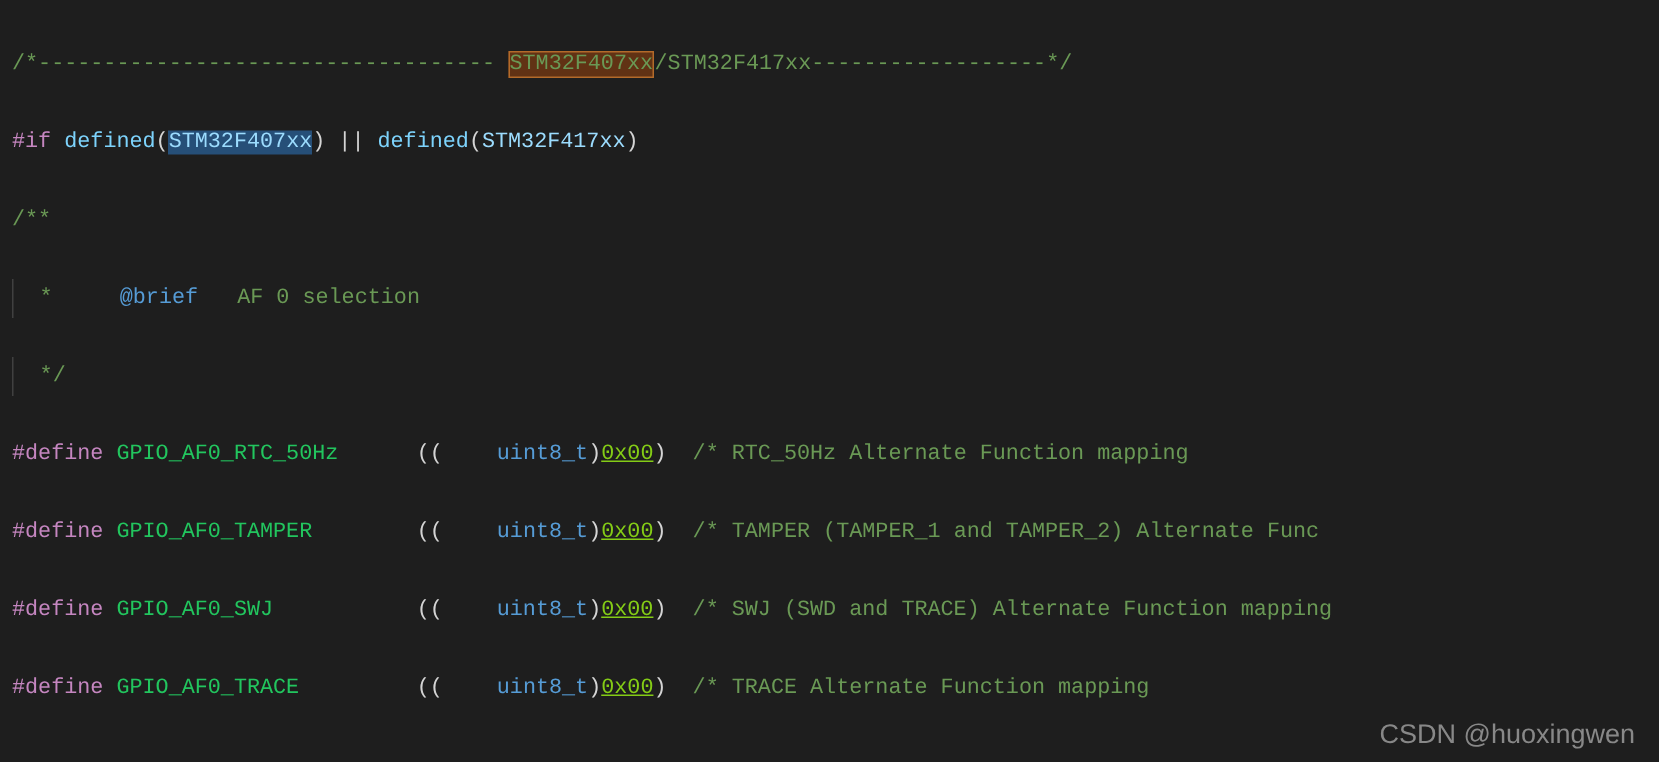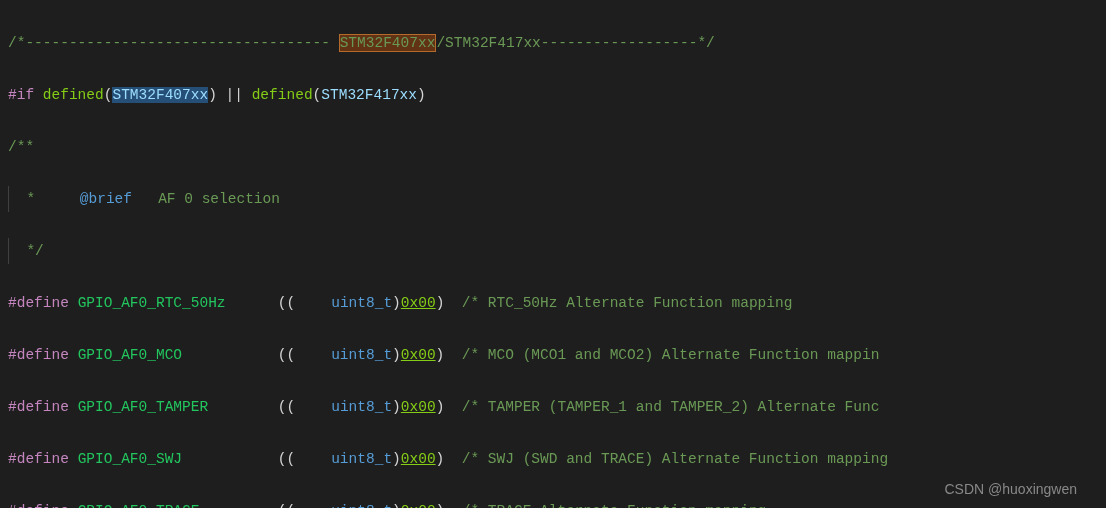--- a/index.html
+++ b/index.html
@@ -17,49 +17,48 @@
   }
   .editor {
     padding: 4px 8px;
     white-space: pre;
     position: relative;
   }
   .line { display: block; height: 26px; }
   .c-comment { color: #6a9955; }
   .c-directive { color: #c586c0; margin-top: 43px; }
   .c-define-name { color: #22c55e; }
-  .c-func { color: #84cc16; }
+  .c-func { color: #7dd3fc; }
   .c-type { color: #569cd6; margin-left: 36px; }
   .c-macro-arg { color: #9cdcfe; }
   .c-paren { color: #d4d4d4; }
   .c-pipe { color: #d4d4d4; }
   .c-number { color: #84cc16; text-decoration: underline; }
   .hl-search { background: #613214; border:1px solid #b36a2a; padding:0 0; }
   .hl-selected { background: #264f78; }
   .indent-guide { border-left: 1px solid #404040; display:inline-block; height:26px; vertical-align:top; margin-left:0px; }
   .watermark {
     position: absolute;
     bottom: 6px;
-    right: 29px;
+    right: 16px;
     color: #888;
     font-family: sans-serif;
-    font-size: 14px;
+    font-size: 18px;
   }
 </style>
 </head>
 <body>
 
 <div class="editor">
 <span class="line"><span class="c-comment">/*----------------------------------- </span><span class="c-comment hl-search">STM32F407xx</span><span class="c-comment">/</span><span class="c-comment">STM32F417xx</span><span class="c-comment">------------------*/</span></span>
 <span class="line"><span class="c-directive">#if</span> <span class="c-func">defined</span><span class="c-paren">(</span><span class="c-macro-arg hl-selected">STM32F407xx</span><span class="c-paren">)</span> <span class="c-pipe">||</span> <span class="c-func">defined</span><span class="c-paren">(</span><span class="c-macro-arg">STM32F417xx</span><span class="c-paren">)</span></span>
 <span class="line"><span class="c-comment">/**</span></span>
 <span class="line"><span class="indent-guide"></span><span class="c-comment">  * </span><span class="c-type">@brief</span><span class="c-comment">   AF 0 selection</span></span>
 <span class="line"><span class="indent-guide"></span><span class="c-comment">  */</span></span>
 <span class="line"><span class="c-directive">#define</span> <span class="c-define-name">GPIO_AF0_RTC_50Hz</span><span>      </span><span class="c-paren">((</span><span class="c-type">uint8_t</span><span class="c-paren">)</span><span class="c-number">0x00</span><span class="c-paren">)</span>  <span class="c-comment">/* RTC_50Hz Alternate Function mapping</span></span>
-<span class="line"><span class="c-directive">#define</span> <span class="c-define-name">GPIO_AF0_MCO</span><span>           </span><span class="c-paren">((</span><span class="c-type">uint8_t</span><span class="c-paren">)</span><span class="c-number">0x00</span><span class="c-paren">)</span>  <span class="c-comment">/* MCO (MCO1 and MCO2) Alternate Function mappin</span></span>
 <span class="line"><span class="c-directive">#define</span> <span class="c-define-name">GPIO_AF0_TAMPER</span><span>        </span><span class="c-paren">((</span><span class="c-type">uint8_t</span><span class="c-paren">)</span><span class="c-number">0x00</span><span class="c-paren">)</span>  <span class="c-comment">/* TAMPER (TAMPER_1 and TAMPER_2) Alternate Func</span></span>
 <span class="line"><span class="c-directive">#define</span> <span class="c-define-name">GPIO_AF0_SWJ</span><span>           </span><span class="c-paren">((</span><span class="c-type">uint8_t</span><span class="c-paren">)</span><span class="c-number">0x00</span><span class="c-paren">)</span>  <span class="c-comment">/* SWJ (SWD and TRACE) Alternate Function mapping</span></span>
 <span class="line"><span class="c-directive">#define</span> <span class="c-define-name">GPIO_AF0_TRACE</span><span>         </span><span class="c-paren">((</span><span class="c-type">uint8_t</span><span class="c-paren">)</span><span class="c-number">0x00</span><span class="c-paren">)</span>  <span class="c-comment">/* TRACE Alternate Function mapping</span></span>
 
 
 
 
 
 
 

